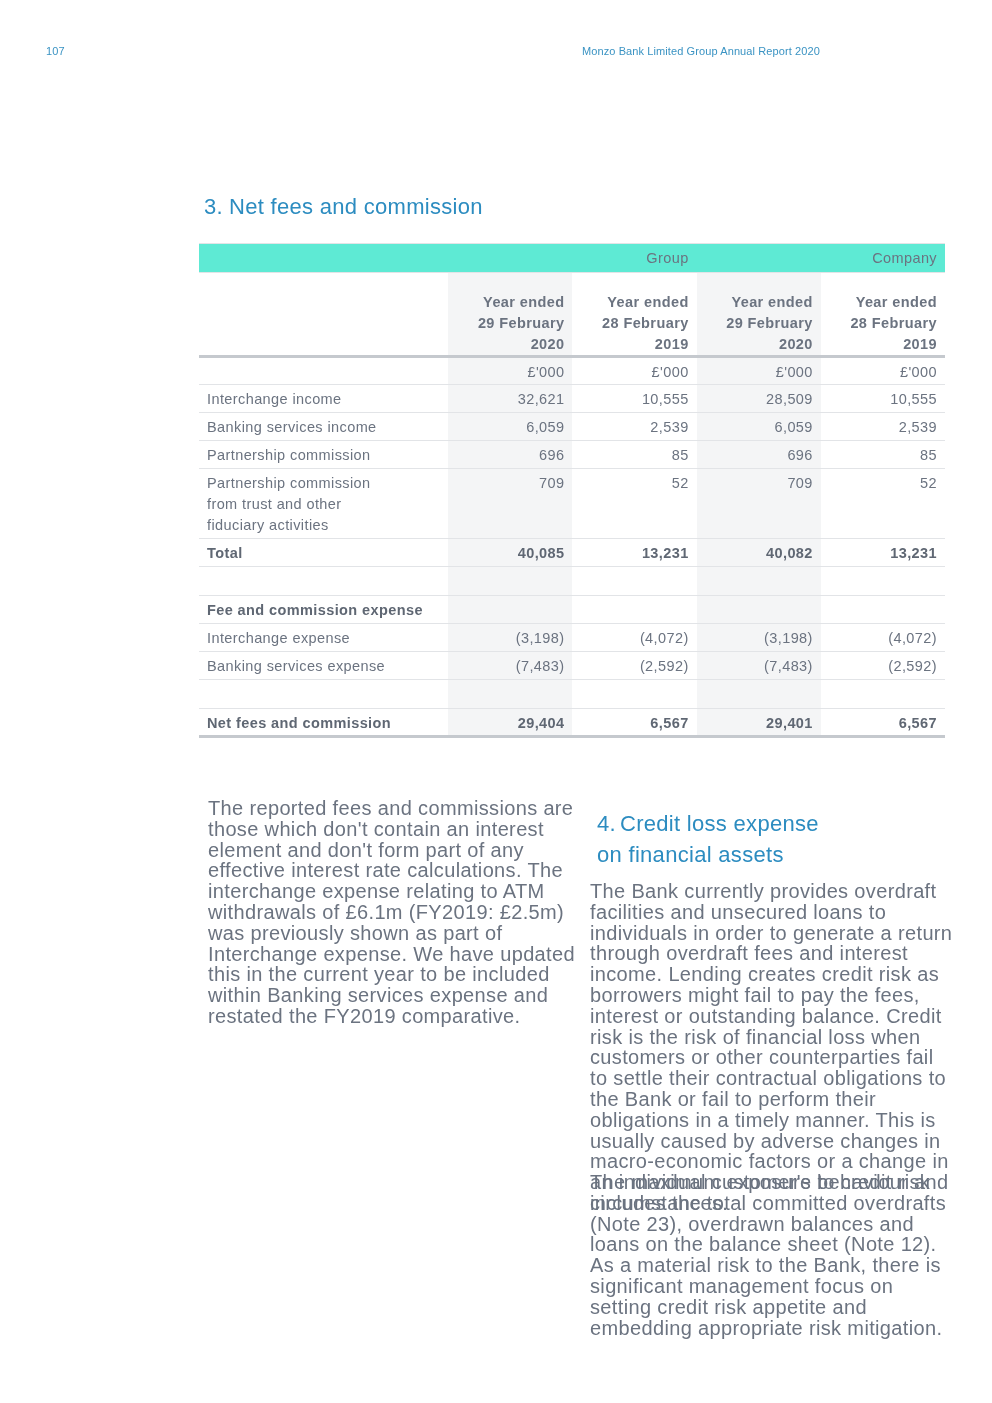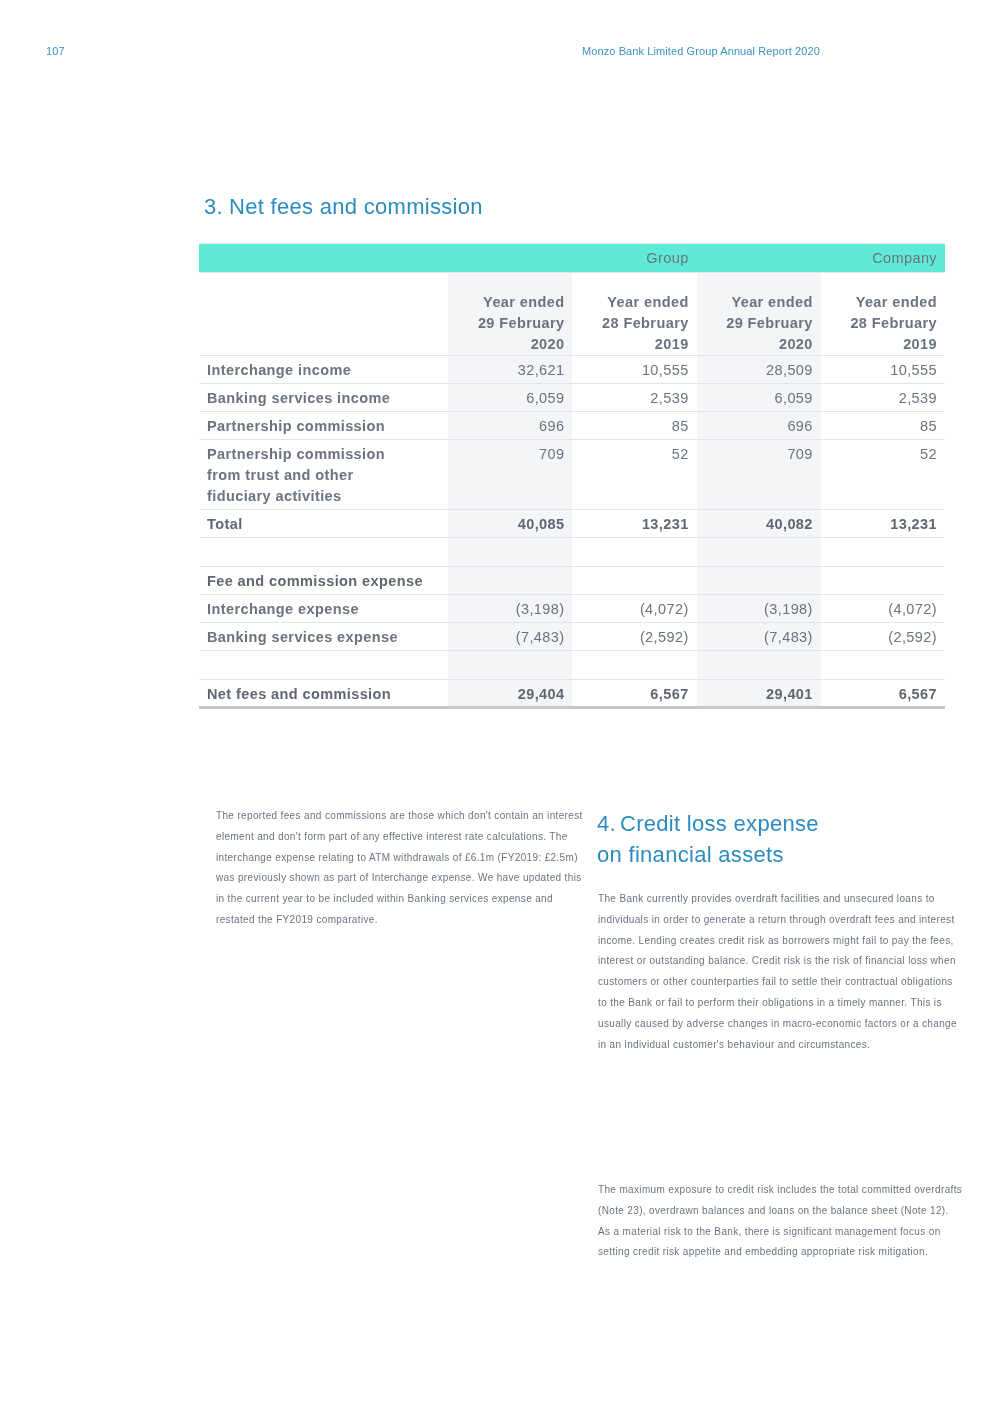--- a/index.html
+++ b/index.html
@@ -19,35 +19,35 @@
   .sec-title .num { margin-right: 6px; }
 
   table.fees {
     position: absolute; left: 199px; top: 243px; width: 746px;
     border-collapse: collapse; font-size: 14.5px; letter-spacing: 0.4px;
   }
   table.fees td {
     padding: 0 8px; height: 28px; line-height: 21px;
     border-top: 1px solid #e2e4e7; vertical-align: top; padding-top: 4px; box-sizing: border-box;
   }
-  table.fees td.label { width: 249px; text-align: left; font-weight: bold; }
+  table.fees td.label { width: 249px; text-align: left; }
   table.fees td.num { width: 124px; text-align: right; }
   table.fees td.shade { background: #f4f5f6; }
   table.fees tr.group-row td { background: #5eead4; height: 29px; }
   table.fees tr.hdr-row td { font-weight: bold; color: #6b7380; height: 70px; padding-top: 19px; }
   table.fees tr.hdr-row td.label { background: #fff; }
   table.fees tr.unit-row td { border-top: 3px solid #c5c9ce; }
   table.fees tr.bold td { font-weight: bold; color: #5f6773; }
   table.fees tr.tall td { height: 70px; }
   table.fees tr.last td { border-bottom: 3px solid #c5c9ce; }
   table.fees tr.spacer td { height: 29px; }
 
   .para {
-    position: absolute; font-size: 10px; line-height: 20.8px; letter-spacing: 0.35px;
-    color: #6b7380; margin: 16px;
+    position: absolute; font-size: 20px; line-height: 20.8px; letter-spacing: 0.35px;
+    color: #6b7380; margin: 8px;
   }
   .para-left { left: 200px; top: 790px; width: 370px; }
   .sec4-title {
     position: absolute; left: 582px; top: 793px; margin: 15px; width: 360px;
     font-weight: normal; font-size: 22px; line-height: 31px; color: #2c8cc0; letter-spacing: 0.3px;
   }
   .sec4-title .num { margin-right: 4px; }
   .para-r1 { left: 582px; top: 873px; width: 365px; }
   .para-r2 { left: 582px; top: 1164px; width: 365px; }
 </style>
@@ -65,20 +65,27 @@
     <td class="label"></td>
     <td class="num" colspan="2">Group</td>
     <td class="num" colspan="2">Company</td>
   </tr>
   <tr class="hdr-row">
     <td class="label"></td>
     <td class="num shade"><span>Year ended</span><br><span>29 February</span><br><span>2020</span></td>
     <td class="num"><span>Year ended</span><br><span>28 February</span><br><span>2019</span></td>
     <td class="num shade"><span>Year ended</span><br><span>29 February</span><br><span>2020</span></td>
     <td class="num"><span>Year ended</span><br><span>28 February</span><br><span>2019</span></td>
+  </tr>
+  <tr class="unit-row">
+    <td class="label"></td>
+    <td class="num shade">£'000</td>
+    <td class="num">£'000</td>
+    <td class="num shade">£'000</td>
+    <td class="num">£'000</td>
   </tr>
   <tr>
     <td class="label">Interchange income</td>
     <td class="num shade">32,621</td>
     <td class="num">10,555</td>
     <td class="num shade">28,509</td>
     <td class="num">10,555</td>
   </tr>
   <tr>
     <td class="label">Banking services income</td>

